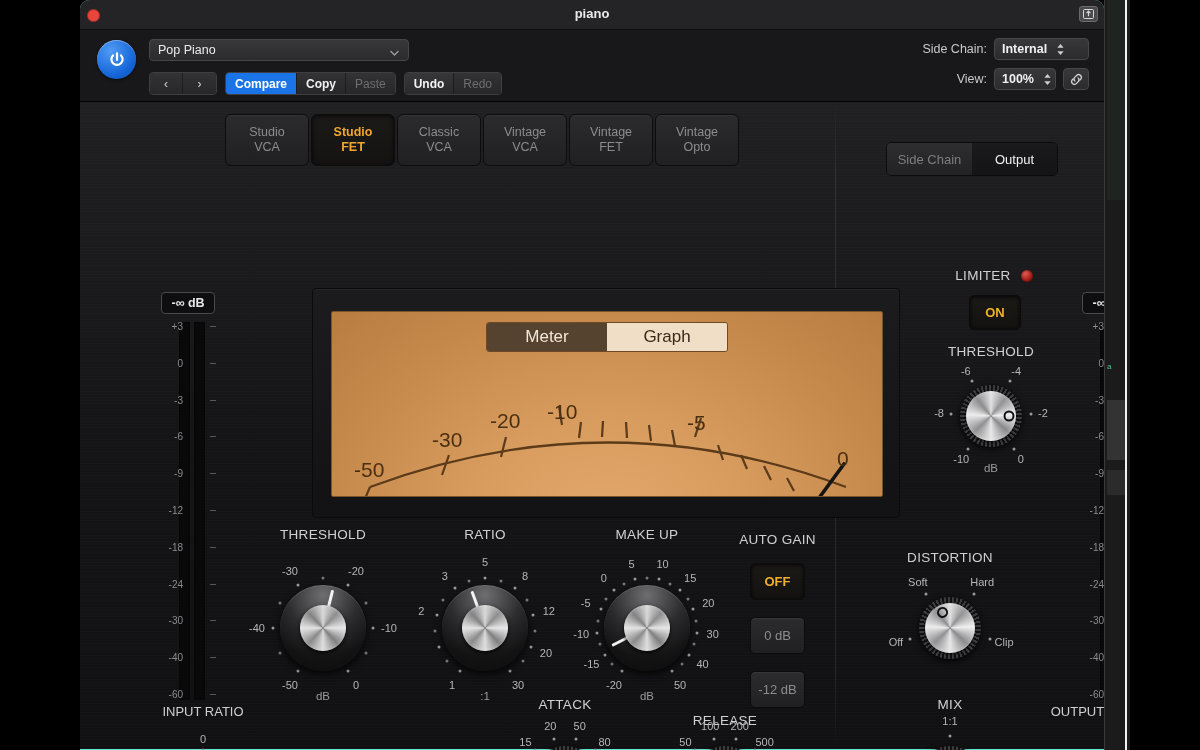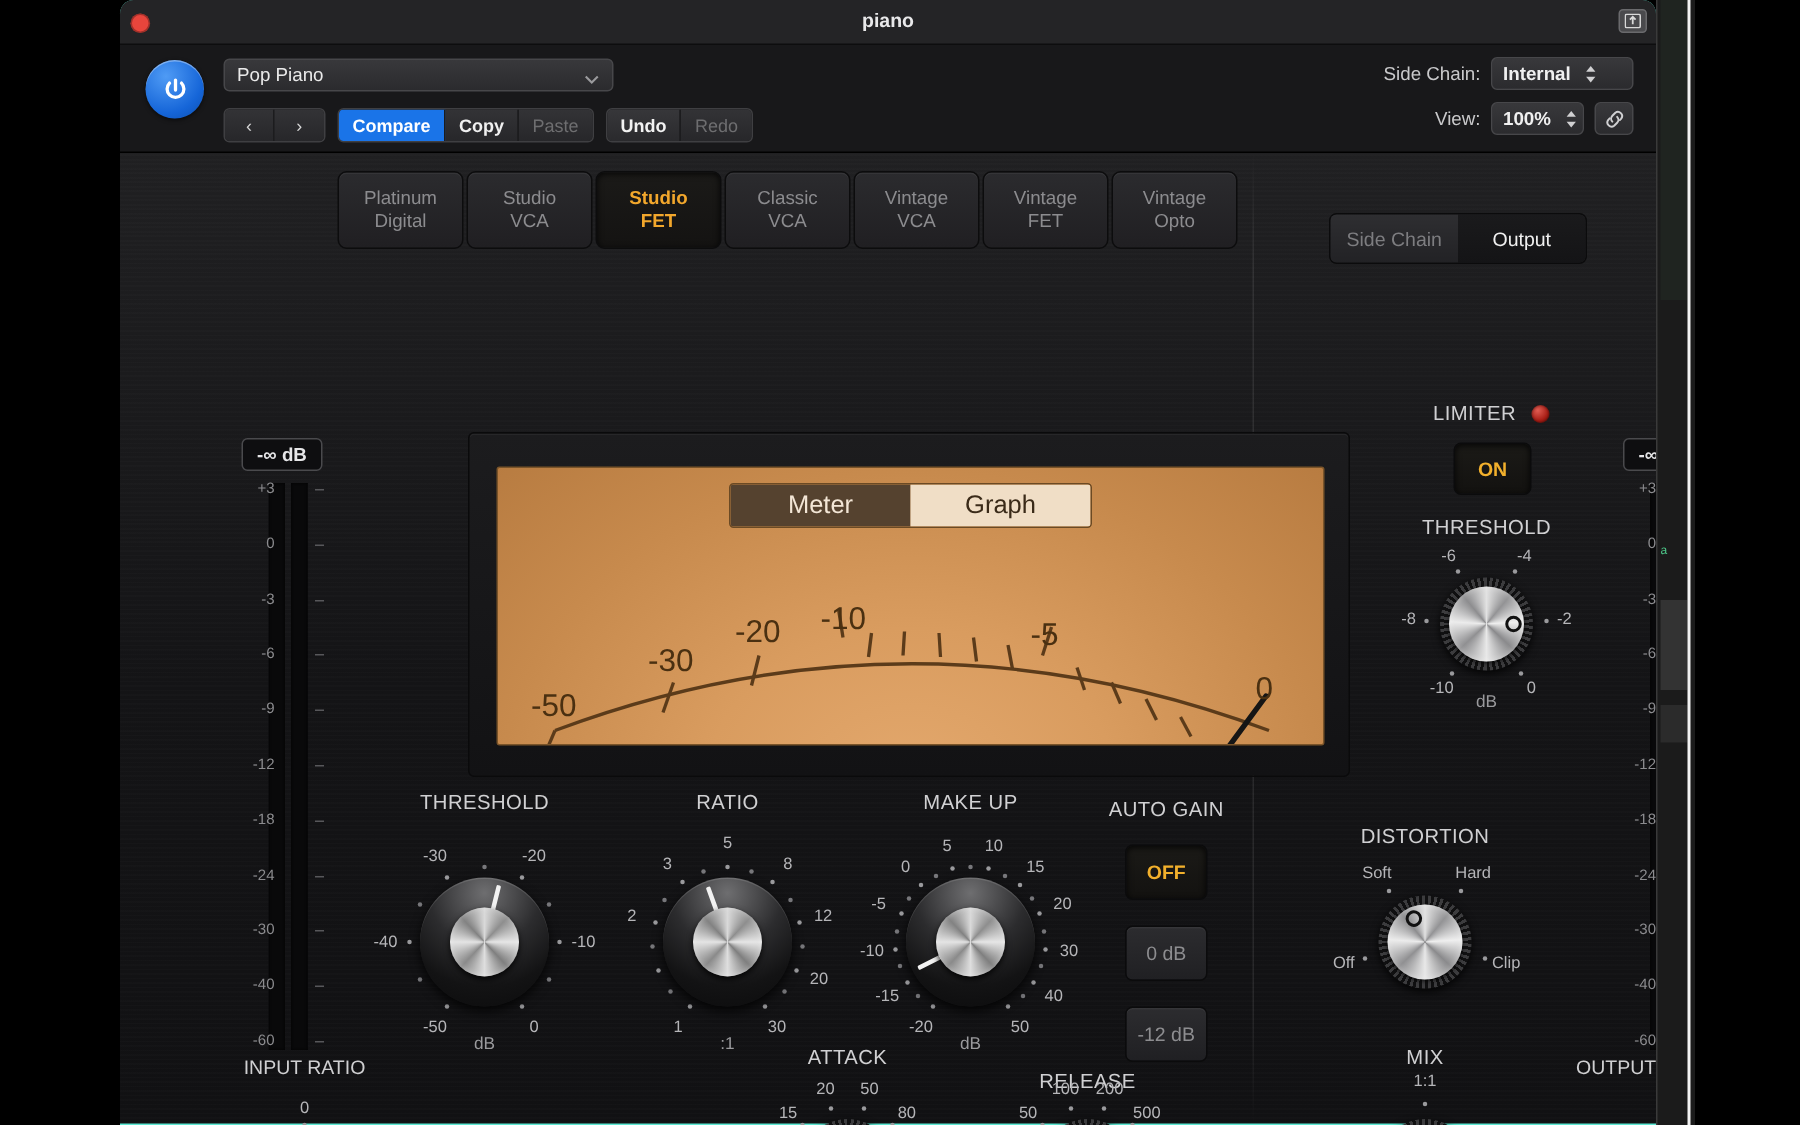--- a/index.html
+++ b/index.html
@@ -246,24 +246,20 @@
             <path d="M9.7 6.3 a3 3 0 0 1 0 4.2 l-2.1 2.1 a3 3 0 0 1-4.2-4.2 l1-1" stroke="#d0d0d2" stroke-width="1.4" fill="none" stroke-linecap="round"></path>
           </svg>
         </div>
       </div>
     </div>
 
     <div class="body">
       <div class="vdiv"></div>
 
       <div class="modeltabs" id="modeltabs">
-          <div class="mtab">
-            <span>Platinum</span>
-            <span>Digital</span>
-          </div>
           <div class="mtab">
             <span>Studio</span>
             <span>VCA</span>
           </div>
           <div class="mtab sel">
             <span>Studio</span>
             <span>FET</span>
           </div>
           <div class="mtab">
             <span>Classic</span>

